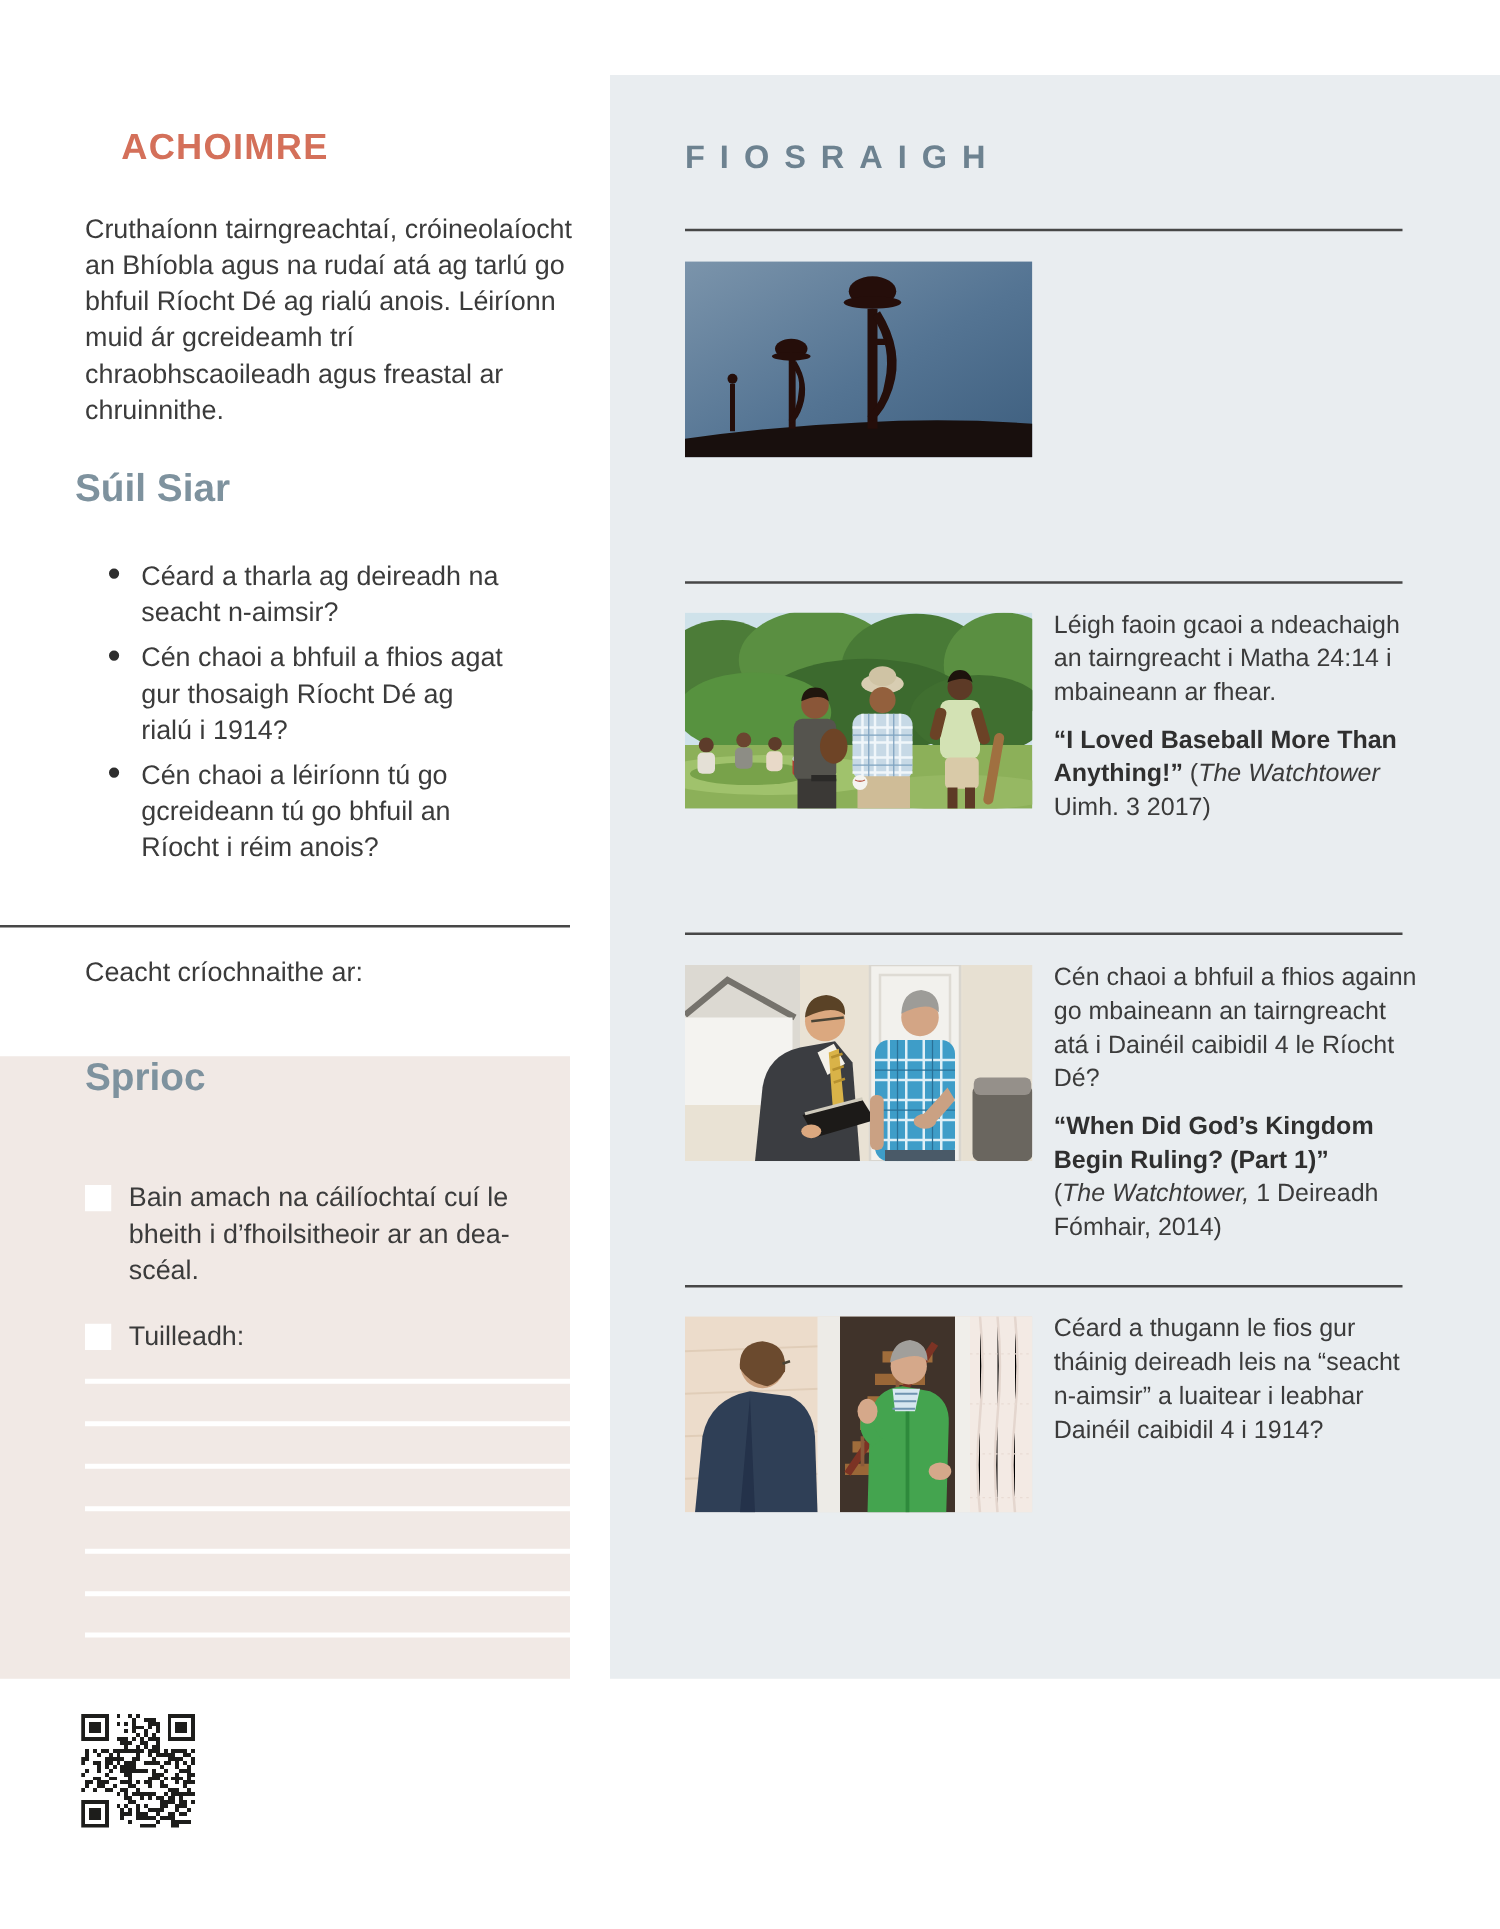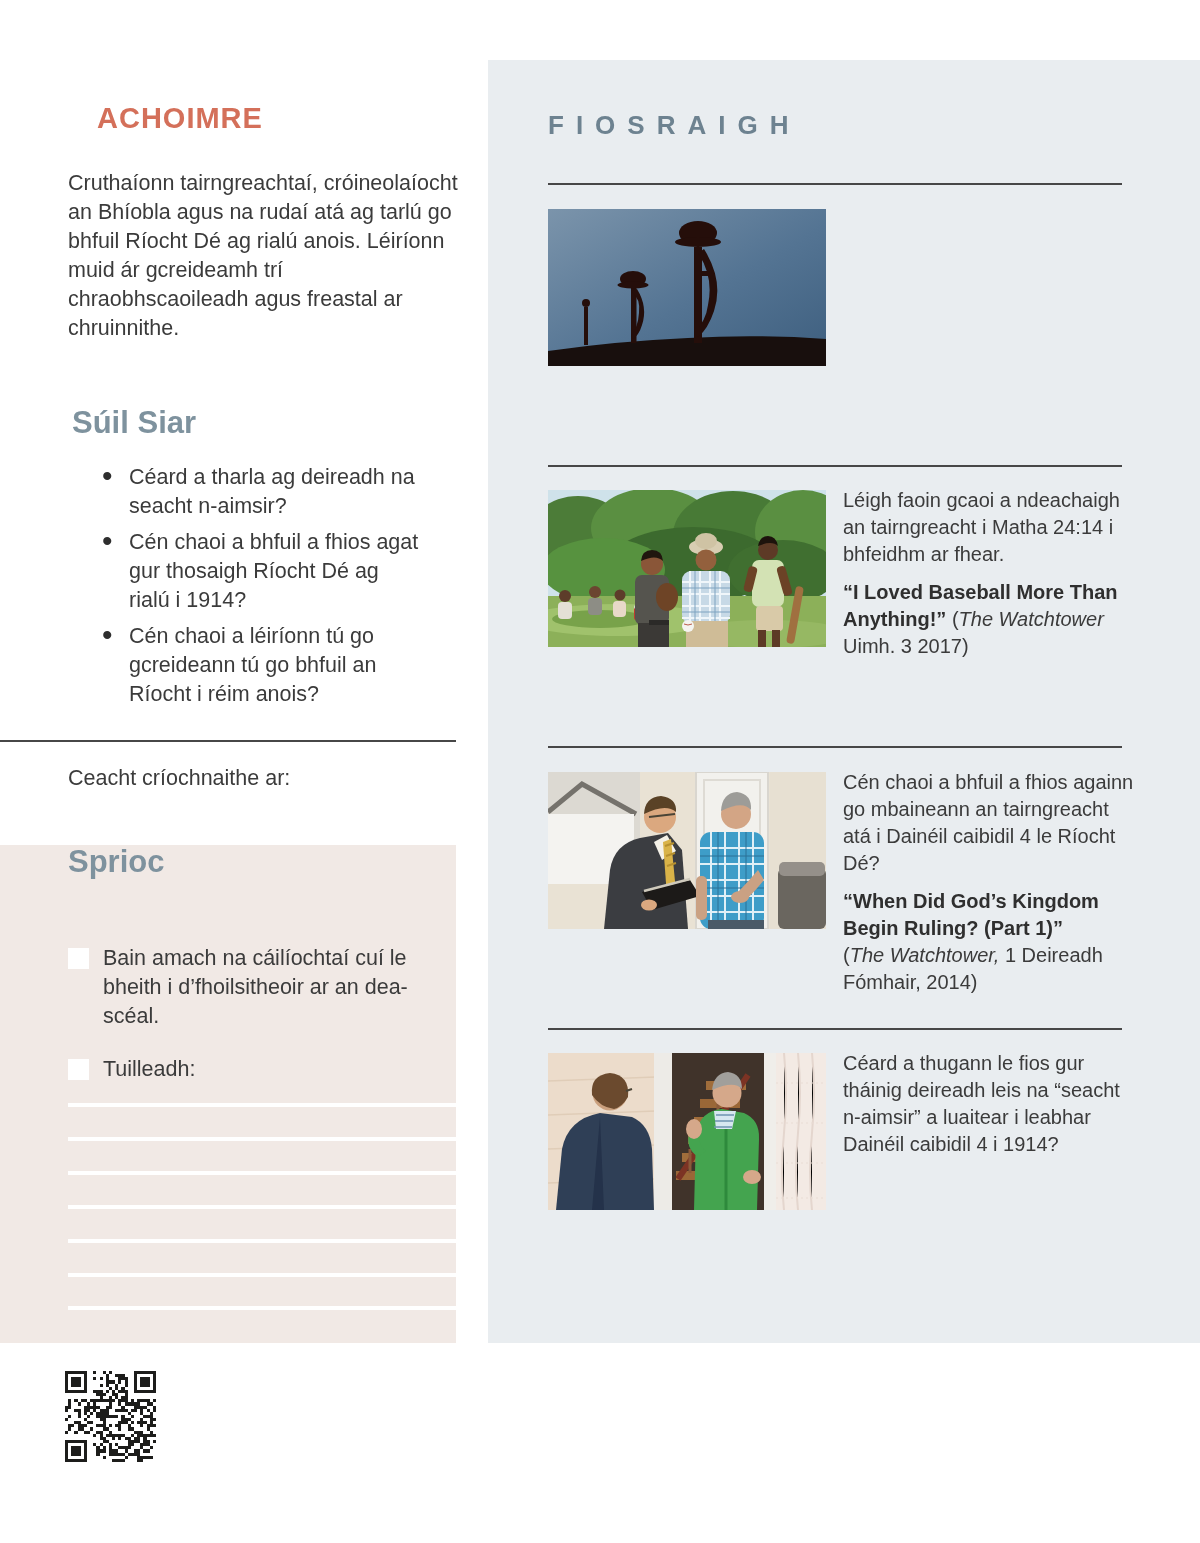--- a/index.html
+++ b/index.html
@@ -7,21 +7,21 @@
         font-family:"Liberation Sans","DejaVu Sans",sans-serif;color:#3b3b3b;overflow:hidden;}
   .abs{position:absolute;}
 
   
   .h-orange{font-size:29px;font-weight:bold;color:#d4705a;letter-spacing:1px;margin-left:29px;}
   .h-blue{font-size:31px;font-weight:bold;color:#7e929e;}
   .h-fios{font-size:26px;font-weight:bold;color:#6d8290;letter-spacing:12px;}
 
   
   .body-text{font-size:21.5px;line-height:29px;}
-  ul.review{list-style:none;margin:16px;padding:0;}
+  ul.review{list-style:none;margin:0;padding:0;}
   ul.review li{position:relative;padding-left:28px;margin-bottom:7px;font-size:21.5px;line-height:29px;}
   ul.review li::before{content:"•";position:absolute;left:1px;top:-2px;font-size:30px;line-height:30px;color:#2e2e2e;}
 
   .rule{position:absolute;border-top:2px solid #474747;height:0;}
 
   .beige-panel{position:absolute;left:0;top:845px;width:456px;height:498px;background:#f1e9e5;}
   .grey-panel{position:absolute;left:488px;top:60px;width:712px;height:1283px;background:#e9edf0;}
 
   .goal{position:absolute;}
   .goal .box{position:absolute;left:0;top:4px;width:21px;height:21px;background:#ffffff;}
@@ -47,21 +47,21 @@
 <div id="page">
 
   <div class="grey-panel"></div>
 
   <div class="beige-panel"></div>
 
   <div class="abs h-orange" style="left:68px;top:102px;">ACHOIMRE</div>
 
   <div class="abs body-text" style="left:68px;top:169px;width:396px;">Cruthaíonn tairngreachtaí, cróineolaíocht an Bhíobla agus na rudaí atá ag tarlú go bhfuil Ríocht Dé ag rialú anois. Léiríonn muid ár gcreideamh trí chraobhscaoileadh agus freastal ar chruinnithe.</div>
 
-  <div class="abs h-blue" style="left:72px;top:373px;margin-top:32px;">Súil Siar</div>
+  <div class="abs h-blue" style="left:60px;top:373px;">Súil Siar</div>
 
   <ul class="review abs" style="left:85px;top:447px;width:318px;">
     <li>Céard a tharla ag deireadh na seacht n-aimsir?</li>
     <li>Cén chaoi a bhfuil a fhios agat gur thosaigh Ríocht Dé ag rialú i 1914?</li>
     <li>Cén chaoi a léiríonn tú go gcreideann tú go bhfuil an Ríocht i réim anois?</li>
   </ul>
 
   <div class="rule" style="left:0;top:740px;width:456px;"></div>
 
   <div class="abs body-text" style="left:68px;top:764px;">Ceacht críochnaithe ar:</div>
@@ -185,21 +185,21 @@
         <rect x="198" y="76" width="9" height="26" rx="4" fill="#6b4226" transform="rotate(14 202 89)"></rect>
         <rect x="232" y="76" width="9" height="30" rx="4" fill="#6b4226" transform="rotate(-16 236 91)"></rect>
         <rect x="208" y="116" width="27" height="25" rx="4" fill="#d9caa8"></rect>
         <rect x="210" y="140" width="8" height="17" fill="#5d3a26"></rect>
         <rect x="224" y="140" width="8" height="17" fill="#5d3a26"></rect>
         <rect x="243" y="96" width="8" height="58" rx="4" fill="#a07040" transform="rotate(10 247 125)"></rect>
       </g>
     </svg>
   </div>
   <div class="entry-text" style="top:487px;">
-    <p>Léigh faoin gcaoi a ndeachaigh an tairngreacht i Matha 24:14 i bhfeidhm ar fhear.</p>
+    <p>Léigh faoin gcaoi a ndeachaigh an tairngreacht i Matha 24:14 i mbaineann ar fhear.</p>
     <p class="ref">
       <strong>“I Loved Baseball More Than Anything!”</strong>
       <span><span>(</span><em>The Watchtower</em><span> Uimh. 3 2017)</span></span>
     </p>
   </div>
 
   <div class="photo" style="top:772px;">
     <svg width="278" height="157" viewBox="0 0 278 157">
       <rect width="278" height="157" fill="#e9e2d4"></rect>
       <rect x="0" y="0" width="92" height="72" fill="#dcd9d2"></rect>

